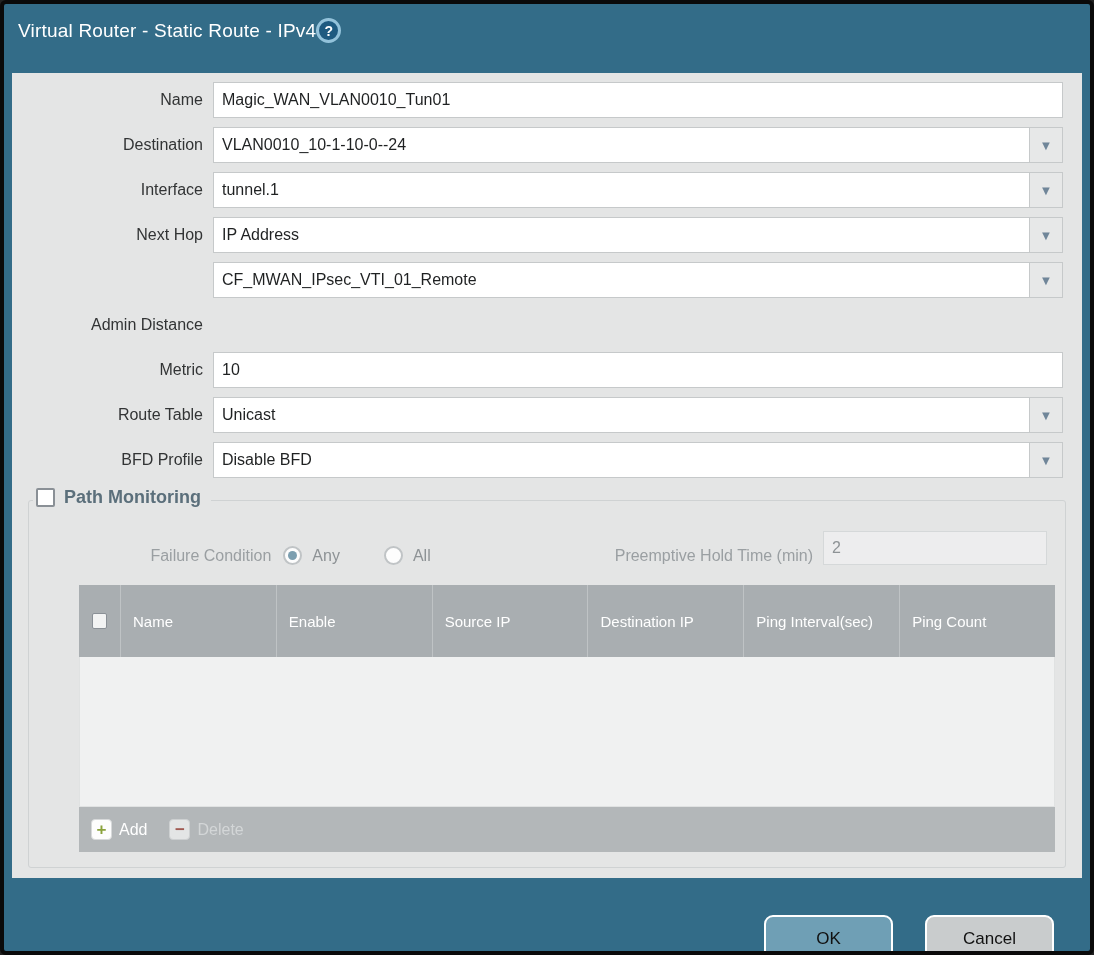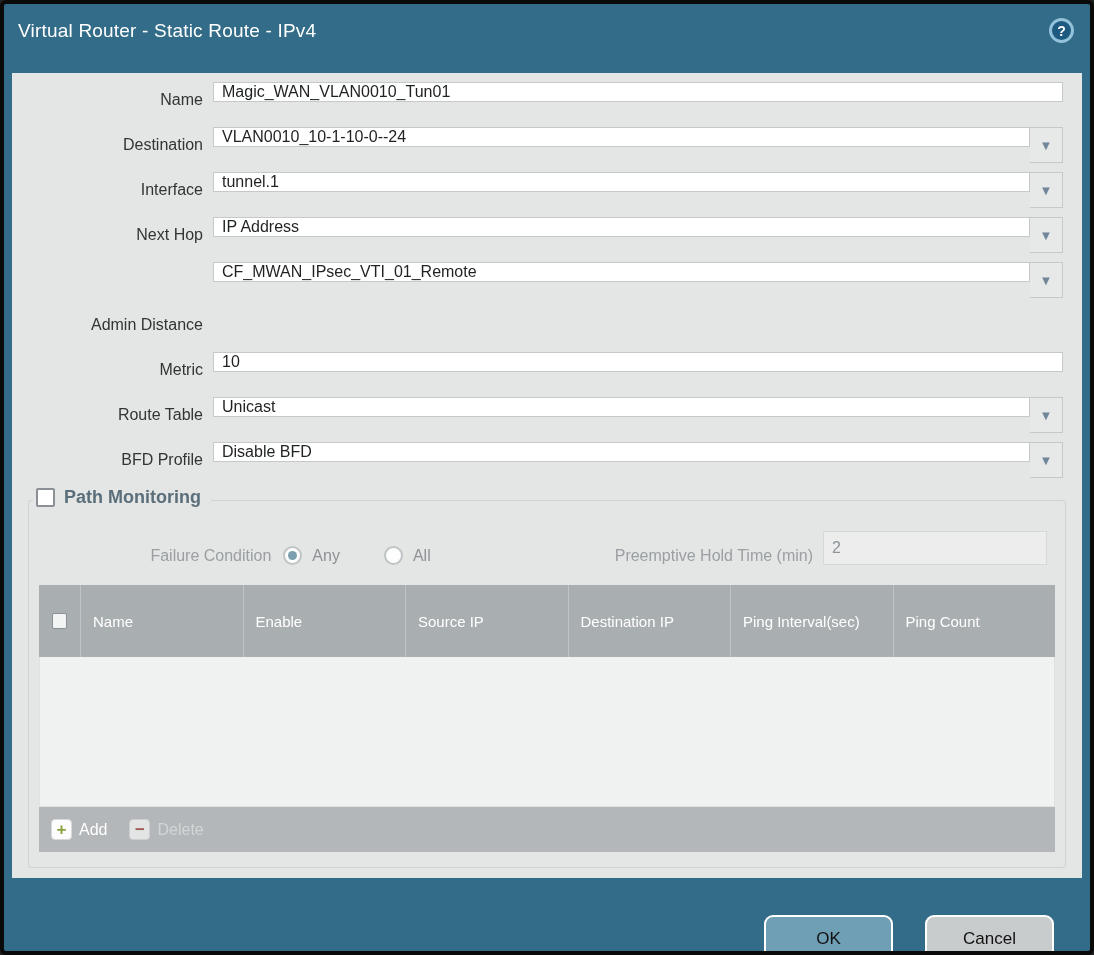--- a/index.html
+++ b/index.html
@@ -11,21 +11,21 @@
     background:#336c88;
     border:4px solid #0a0a0a;
     border-radius:6px;
     overflow:hidden;
     position:relative;
   }
 
   
   .titlebar {
     height:53px;
-    display:flex; align-items:center; justify-content:space-between;
+    display:flex; align-items:center; justify-content:flex-start;
     padding:0 16px 0 14px;
   }
   .titlebar .title {
     color:#ffffff; font-size:19px; letter-spacing:.2px;
   }
   .help-btn {
     width:25px; height:25px; border-radius:50%;
     background:#1e5a80; border:3px solid #93c2da;
     color:#ffffff; font-size:14px; font-weight:bold;
     display:flex; align-items:center; justify-content:center;
@@ -42,40 +42,41 @@
   }
 
   
   .row { display:flex; align-items:center; margin-bottom:9px; padding-right:19px; }
   .row .lbl {
     width:201px; text-align:right; padding-right:10px;
     font-size:16px; color:#323435; line-height:36px; white-space:nowrap;
   }
   .row .field { flex:1; display:flex; height:36px; }
   .txt-input {
-    flex:1; height:20px;
+    flex:1; height:36px;
     border:1px solid #c6c9ca; background:#ffffff;
     font-family:inherit; font-size:16px; color:#1f2122;
     padding:0 8px; outline:none; min-width:0;
   }
   .txt-input::placeholder { color:#a8adb0; }
   .dd-btn {
     width:33px; height:36px;
     background:#e7e8e8; border:1px solid #c6c9ca; border-left:none;
     display:flex; align-items:center; justify-content:center;
     color:#708699; font-size:13px; cursor:pointer;
   }
 
   
   .pm-fieldset {
     position:relative;
     margin:22px 16px 0 16px;
     height:368px;
     border:1px solid #cfd2d3;
     border-radius:3px;
+    padding-left:40px;
   }
   .pm-legend {
     position:absolute; top:-14px; left:4px;
     background:#e4e5e5;
     display:flex; align-items:center; gap:9px;
     padding:0 10px 0 3px;
   }
   .checkbox {
     width:19px; height:19px;
     background:#ffffff; border:2px solid #8a9096; border-radius:2px;

